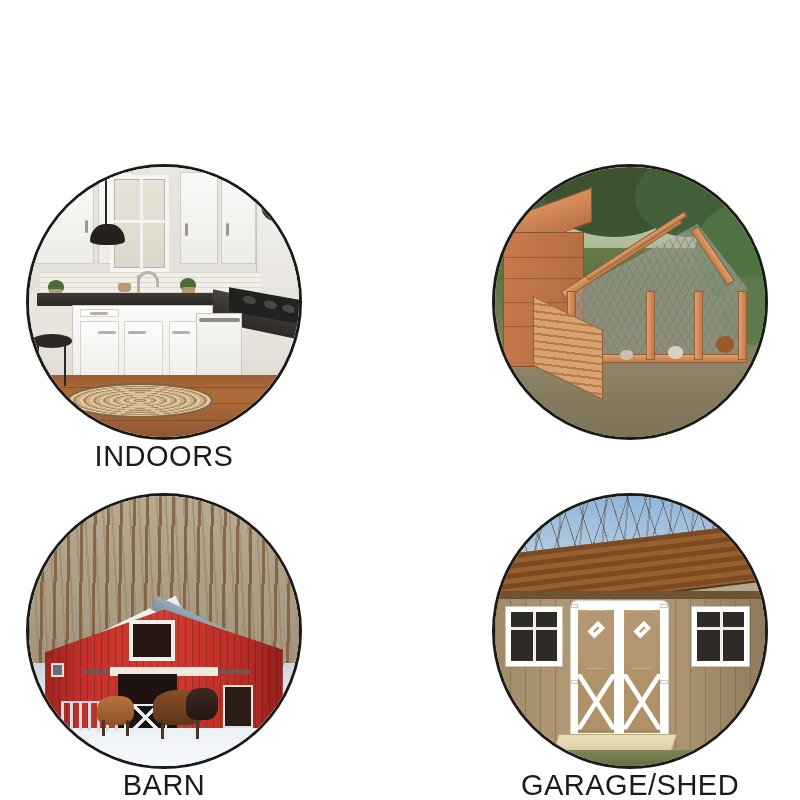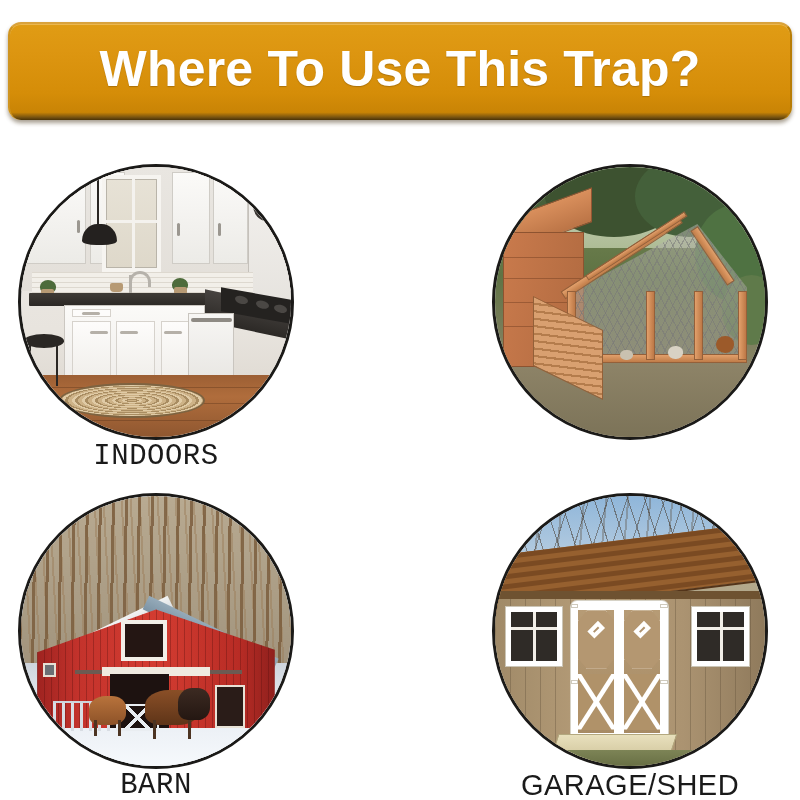--- a/index.html
+++ b/index.html
@@ -73,21 +73,21 @@
     height: 650px;
   }
 
   .cell {
     position: absolute;
     width: 400px;
     height: 325px;
   }
   .cell.r0 { top: 0px; }
   .cell.r1 { top: 329px; }
-  .cell.c0 { left: 4px; font-family: Liberation Mono, monospace; }
+  .cell.c0 { left: 12px; }
   .cell.c1 { left: 400px; }
 
   .circle-holder {
     position: absolute;
     left: 50%;
     top: 14px;
     transform: translateX(-50%);
     width: 276px;
     height: 276px;
   }
@@ -335,25 +335,20 @@
       background:linear-gradient(180deg,#e8e0bd,#cfc49a);
       transform: skewX(-18deg); border:1px solid #b3a87f; }
   .s-grass { position:absolute; left:0; top:94%; width:100%; height:8%;
       background:linear-gradient(180deg,#7d8456,#62693f); }
 </style>
 </head>
 <body>
 
 <div class="page">
 
-  <div class="banner-wrap">
-    <div class="banner">
-      <div class="banner-title">Where To Use This Trap?</div>
-    </div>
-  </div>
 
   <div class="grid">
 
     <div class="cell r0 c0">
       <div class="circle-holder">
         <div class="photo-circle">
           <div class="scene kitchen">
             <div class="k-upper-wall"></div>
             <div class="k-fridge"></div>
             <div class="k-dark-obj"></div>

